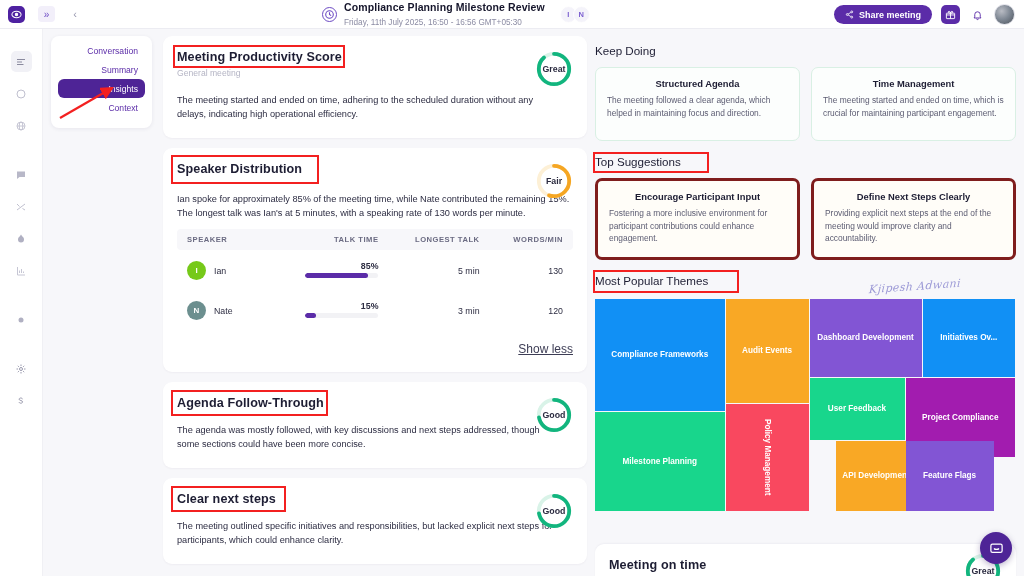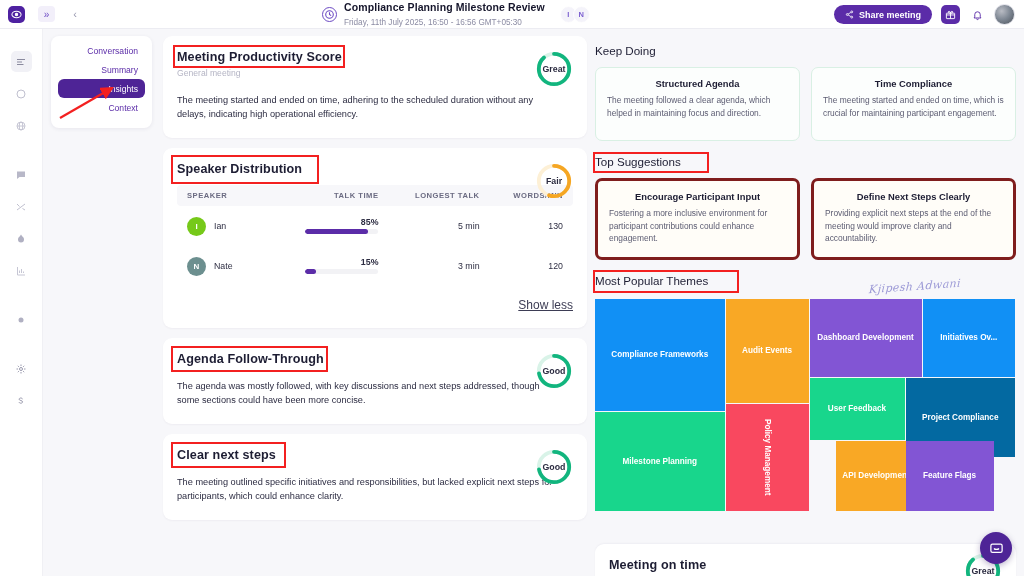--- a/index.html
+++ b/index.html
@@ -369,20 +369,21 @@
 
     <div class="card">
       <div class="card-title">Speaker Distribution</div>
       <div class="ring">
         <svg viewBox="0 0 40 40">
           <circle cx="20" cy="20" r="16" fill="none" stroke="#fdf0d6" stroke-width="4"></circle>
           <circle class="rarc" cx="20" cy="20" r="16" fill="none" stroke="#f5a623" stroke-width="4" stroke-linecap="round" stroke-dasharray="55.29203070318036 100.53096491487338"></circle>
         </svg>
         <div class="rlabel">Fair</div>
       </div>
+      <div class="sp-desc">Ian spoke for approximately 85% of the meeting time, while Nate contributed the remaining 15%. The longest talk was Ian's at 5 minutes, with a speaking rate of 130 words per minute.</div>
 
       <table class="sp-table">
         <thead>
           <tr>
             <th>SPEAKER</th>
             <th>TALK TIME</th>
             <th>LONGEST TALK</th>
             <th>WORDS/MIN</th>
           </tr>
         </thead>
@@ -459,21 +460,21 @@
   <div class="colR">
 
     <div>
       <div class="sec-title">Keep Doing</div>
       <div class="pair">
         <div class="mini keep">
           <div class="mini-t">Structured Agenda</div>
           <div class="mini-d">The meeting followed a clear agenda, which helped in maintaining focus and direction.</div>
         </div>
         <div class="mini keep">
-          <div class="mini-t">Time Compliance</div>
+          <div class="mini-t">Time Management</div>
           <div class="mini-d">The meeting started and ended on time, which is crucial for maintaining participant engagement.</div>
         </div>
       </div>
     </div>
 
     <div style="margin-top:14px; position:relative;">
       <div class="sec-title">Top Suggestions</div>
       <div class="pair">
         <div class="mini sugg">
           <div class="mini-t">Encourage Participant Input</div>
@@ -505,21 +506,21 @@
           </div>
           <div class="tile" style="left: 214.5px; top: 0px; width: 112px; height: 78px; background: rgb(130, 85, 212);">
             <span>Dashboard Development</span>
           </div>
           <div class="tile" style="left: 327.5px; top: 0px; width: 92.5px; height: 78px; background: rgb(17, 144, 245);">
             <span>Initiatives Ov...</span>
           </div>
           <div class="tile" style="left: 214.5px; top: 79px; width: 95px; height: 62px; background: rgb(24, 214, 140);">
             <span>User Feedback</span>
           </div>
-          <div class="tile" style="left: 310.5px; top: 79px; width: 109.5px; height: 79px; background: #0369a1;">
+          <div class="tile" style="left: 310.5px; top: 79px; width: 109.5px; height: 79px; background: #a21caf;">
             <span>Project Compliance</span>
           </div>
           <div class="tile" style="left: 214.5px; top: 142px; width: 81px; height: 70px; background: rgb(249, 168, 37); margin-left: 26px;">
             <span>API Development</span>
           </div>
           <div class="tile" style="left: 310.5px; top: 142px; width: 88px; height: 70px; background: rgb(130, 85, 212);">
             <span>Feature Flags</span>
           </div>
         </div>
       <div class="anno-box" style="left:-2px;top:-4px;width:146px;height:23px;"></div>

